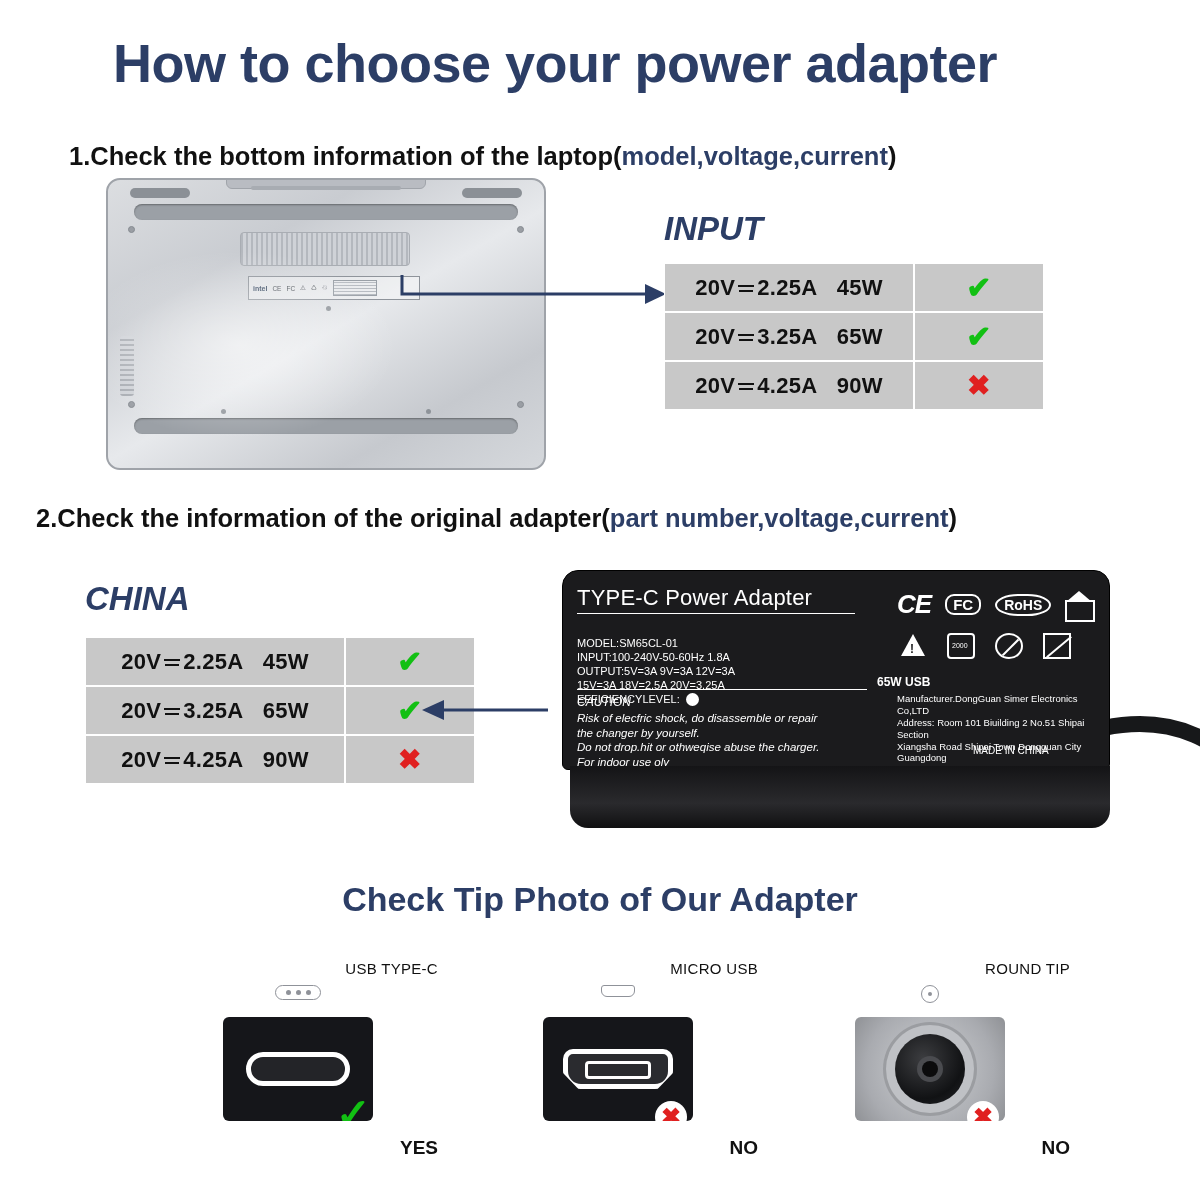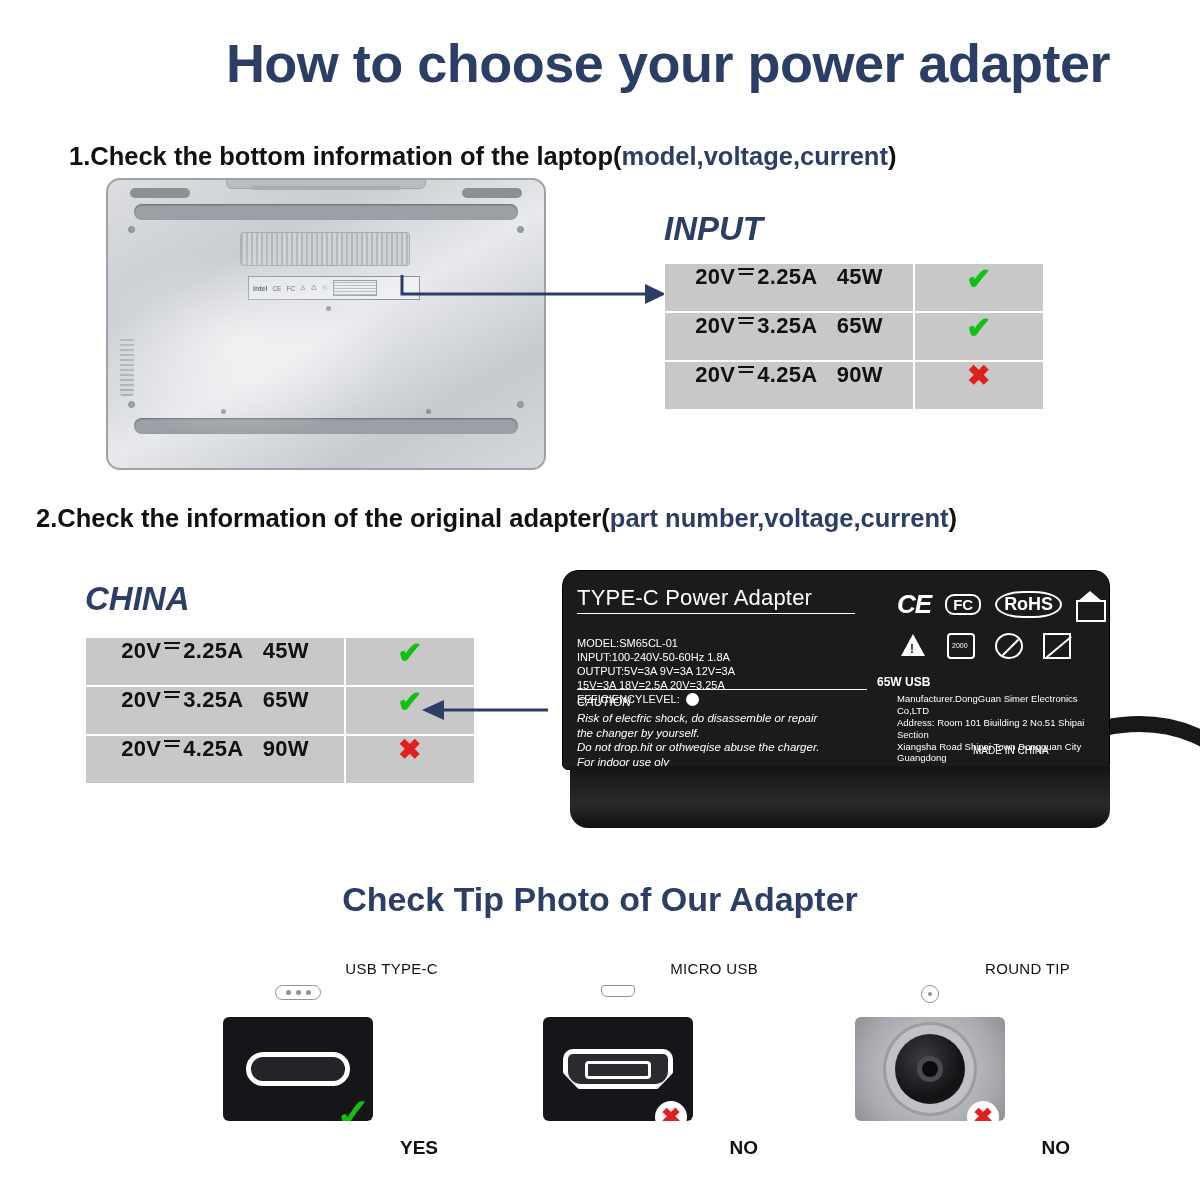--- a/index.html
+++ b/index.html
@@ -10,21 +10,21 @@
     font-family: "Liberation Sans", sans-serif;
     position: relative;
     overflow: hidden;
   }
   .page { position: relative; width: 1200px; height: 1200px; }
 
   
   .main-title {
     position: absolute;
     left: 0; top: 32px; width: 1110px;
-    text-align: right;
+    text-align: center;
     font-size: 54px;
     font-weight: bold;
     color: #2c3e66;
     letter-spacing: -0.5px;
   }
 
   
   .step-head {
     position: absolute;
     font-size: 25.5px;
@@ -151,20 +151,21 @@
   #output-table { left: 85px; top: 637px; }
 
   .spec-row { display: flex; }
   .spec-cell {
     background: #c8c8c8;
     border: 1px solid #ffffff;
     font-size: 22px;
     font-weight: bold;
     color: #111;
     display: flex;
+    align-items: center;
     justify-content: center;
     letter-spacing: 0.3px;
   }
   #input-table .spec-cell.value { width: 250px; height: 49px; }
   #input-table .spec-cell.mark { width: 130px; height: 49px; }
   #output-table .spec-cell.value { width: 260px; height: 49px; }
   #output-table .spec-cell.mark { width: 130px; height: 49px; }
 
   .dc-sym {
     display: inline-block;
@@ -249,21 +250,21 @@
   .cert-row {
     position: absolute; left: 320px; top: 4px;
     display: flex; align-items: center; gap: 14px;
   }
   .cert-ce { font-size: 26px; font-weight: bold; font-style: italic; letter-spacing: -1px;}
   .cert-fc {
     font-size: 15px; font-weight: bold; border: 2px solid #fff;
     border-radius: 9px; padding: 0 6px;
   }
   .cert-rohs {
-    font-size: 18px; font-weight: bold;
+    font-size: 14px; font-weight: bold;
     border: 2px solid #fff; border-radius: 50%/60%;
     padding: 1px 7px;
   }
   .cert-house {
     width: 30px; height: 26px; position: relative;
   }
   .cert-house::before {
     content: ""; position: absolute; left: 0; top: 8px;
     width: 26px; height: 18px; border: 2px solid #fff;
   }

